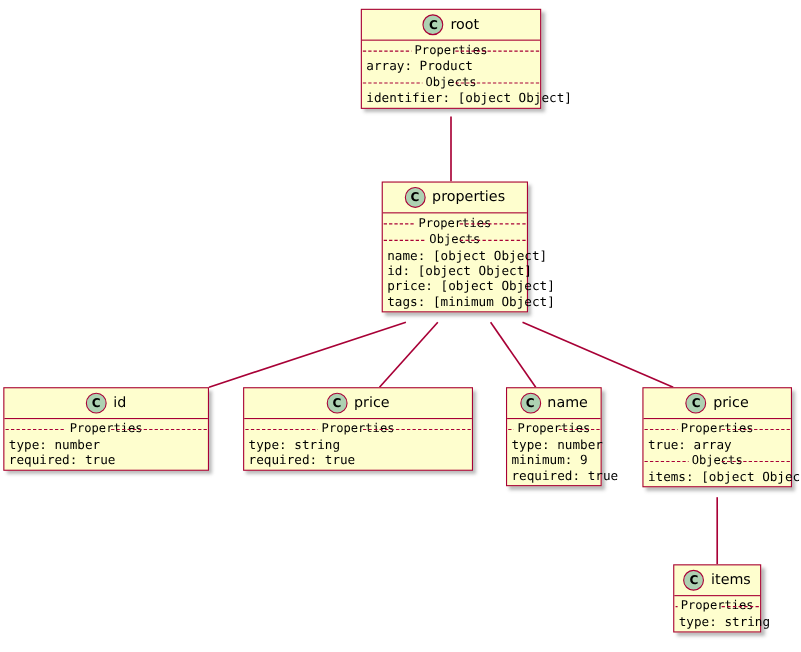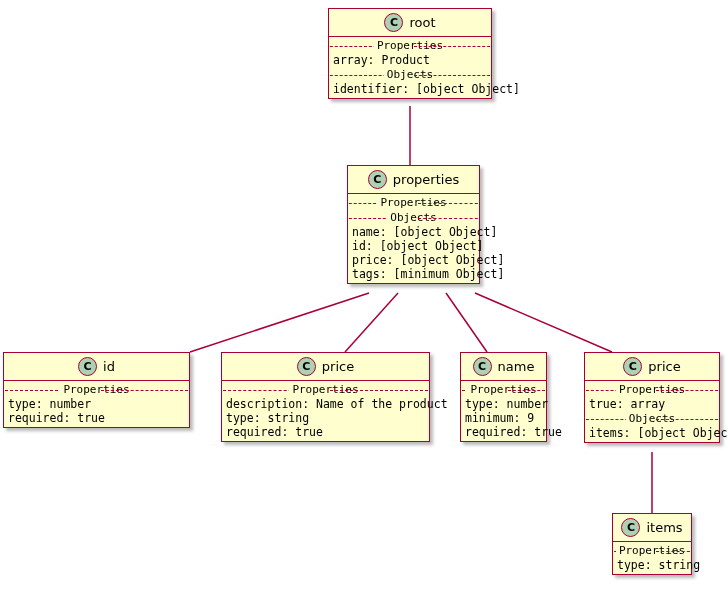--- a/index.html
+++ b/index.html
@@ -183,21 +183,20 @@
     <div class="node-header">
       <span class="c-badge">
         <span>C</span>
       </span>
       <span class="node-title">price</span>
     </div>
     <div class="node-body">
       <div class="section-label">
         <em>Properties</em>
       </div>
-      <div class="attr">description: Name of the product</div>
       <div class="attr">type: string</div>
       <div class="attr">required: true</div>
     </div>
   </div>
 
   <div class="node" style="left:460px; top:352px; width:87px;">
     <div class="node-header">
       <span class="c-badge">
         <span>C</span>
       </span>

